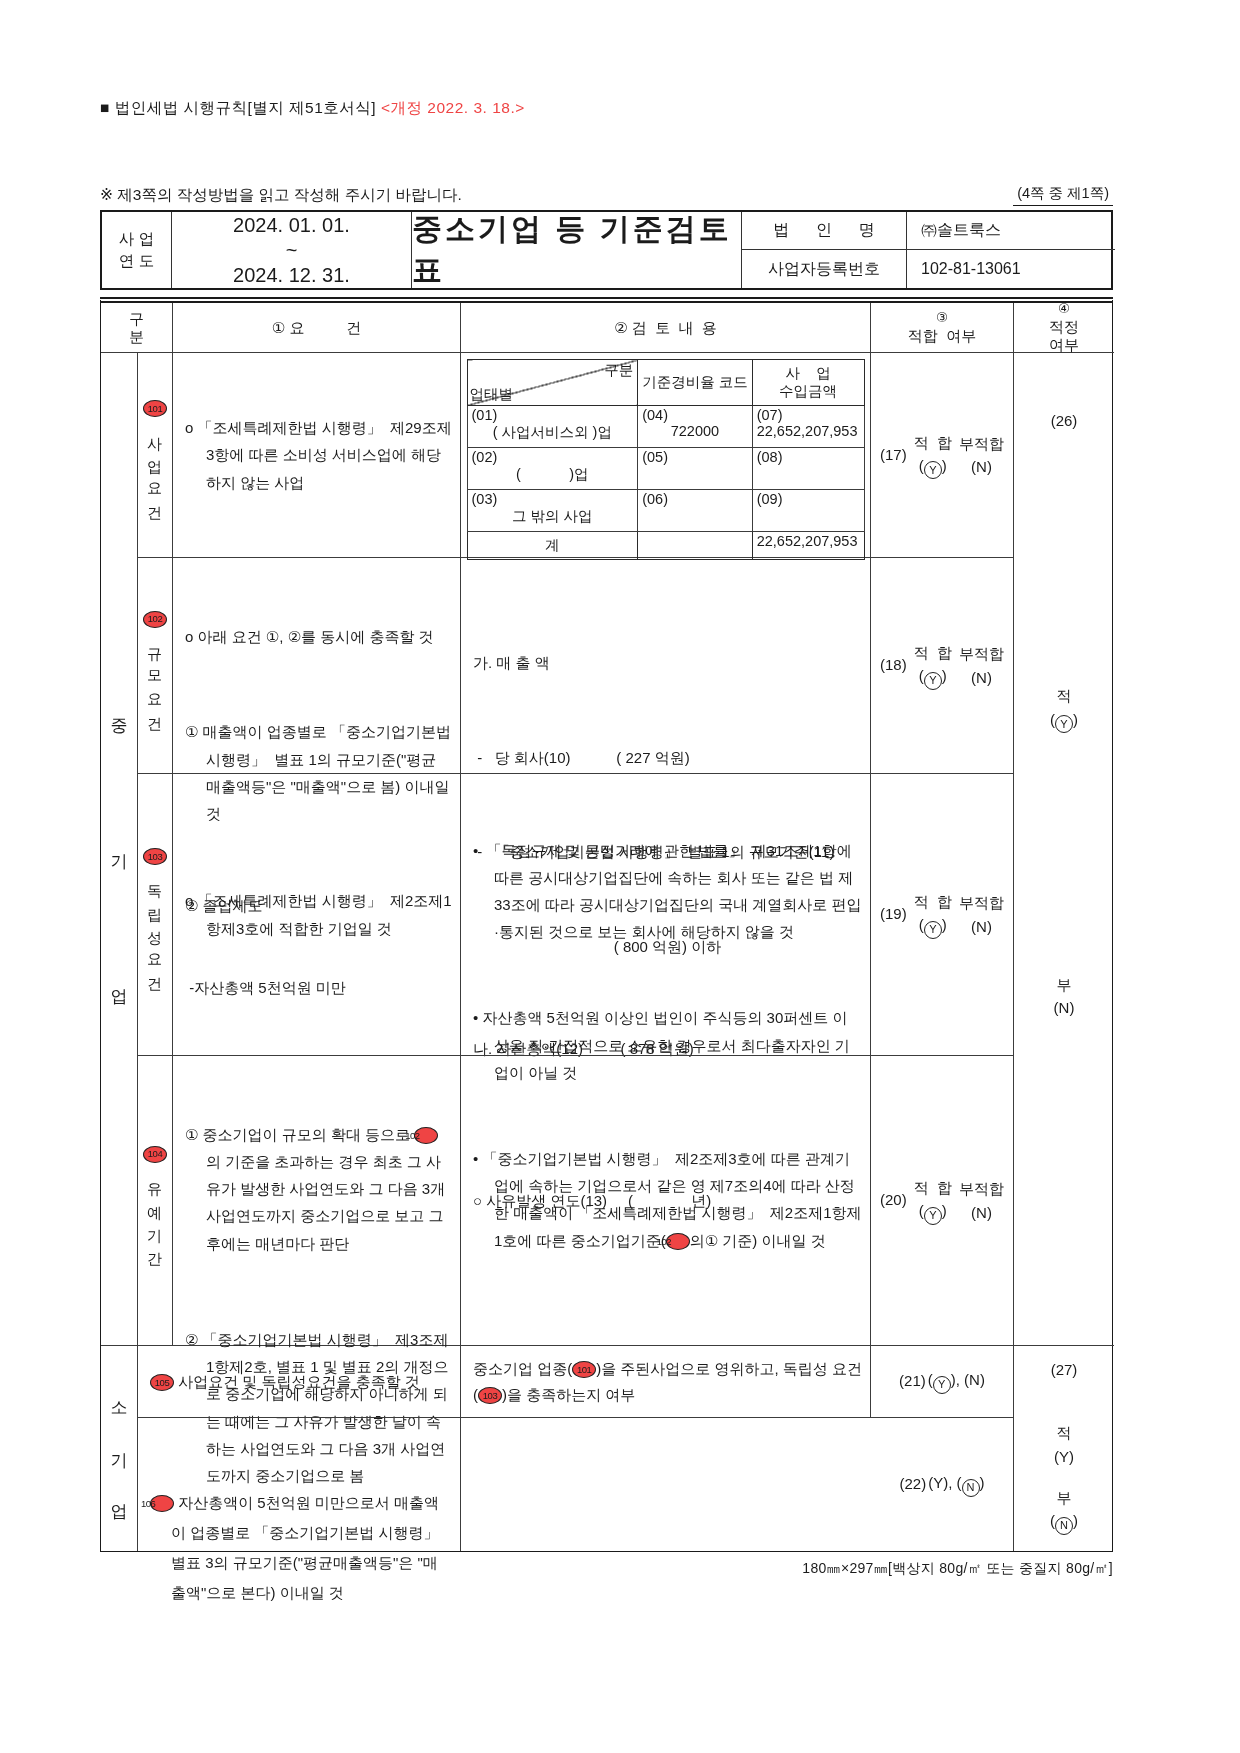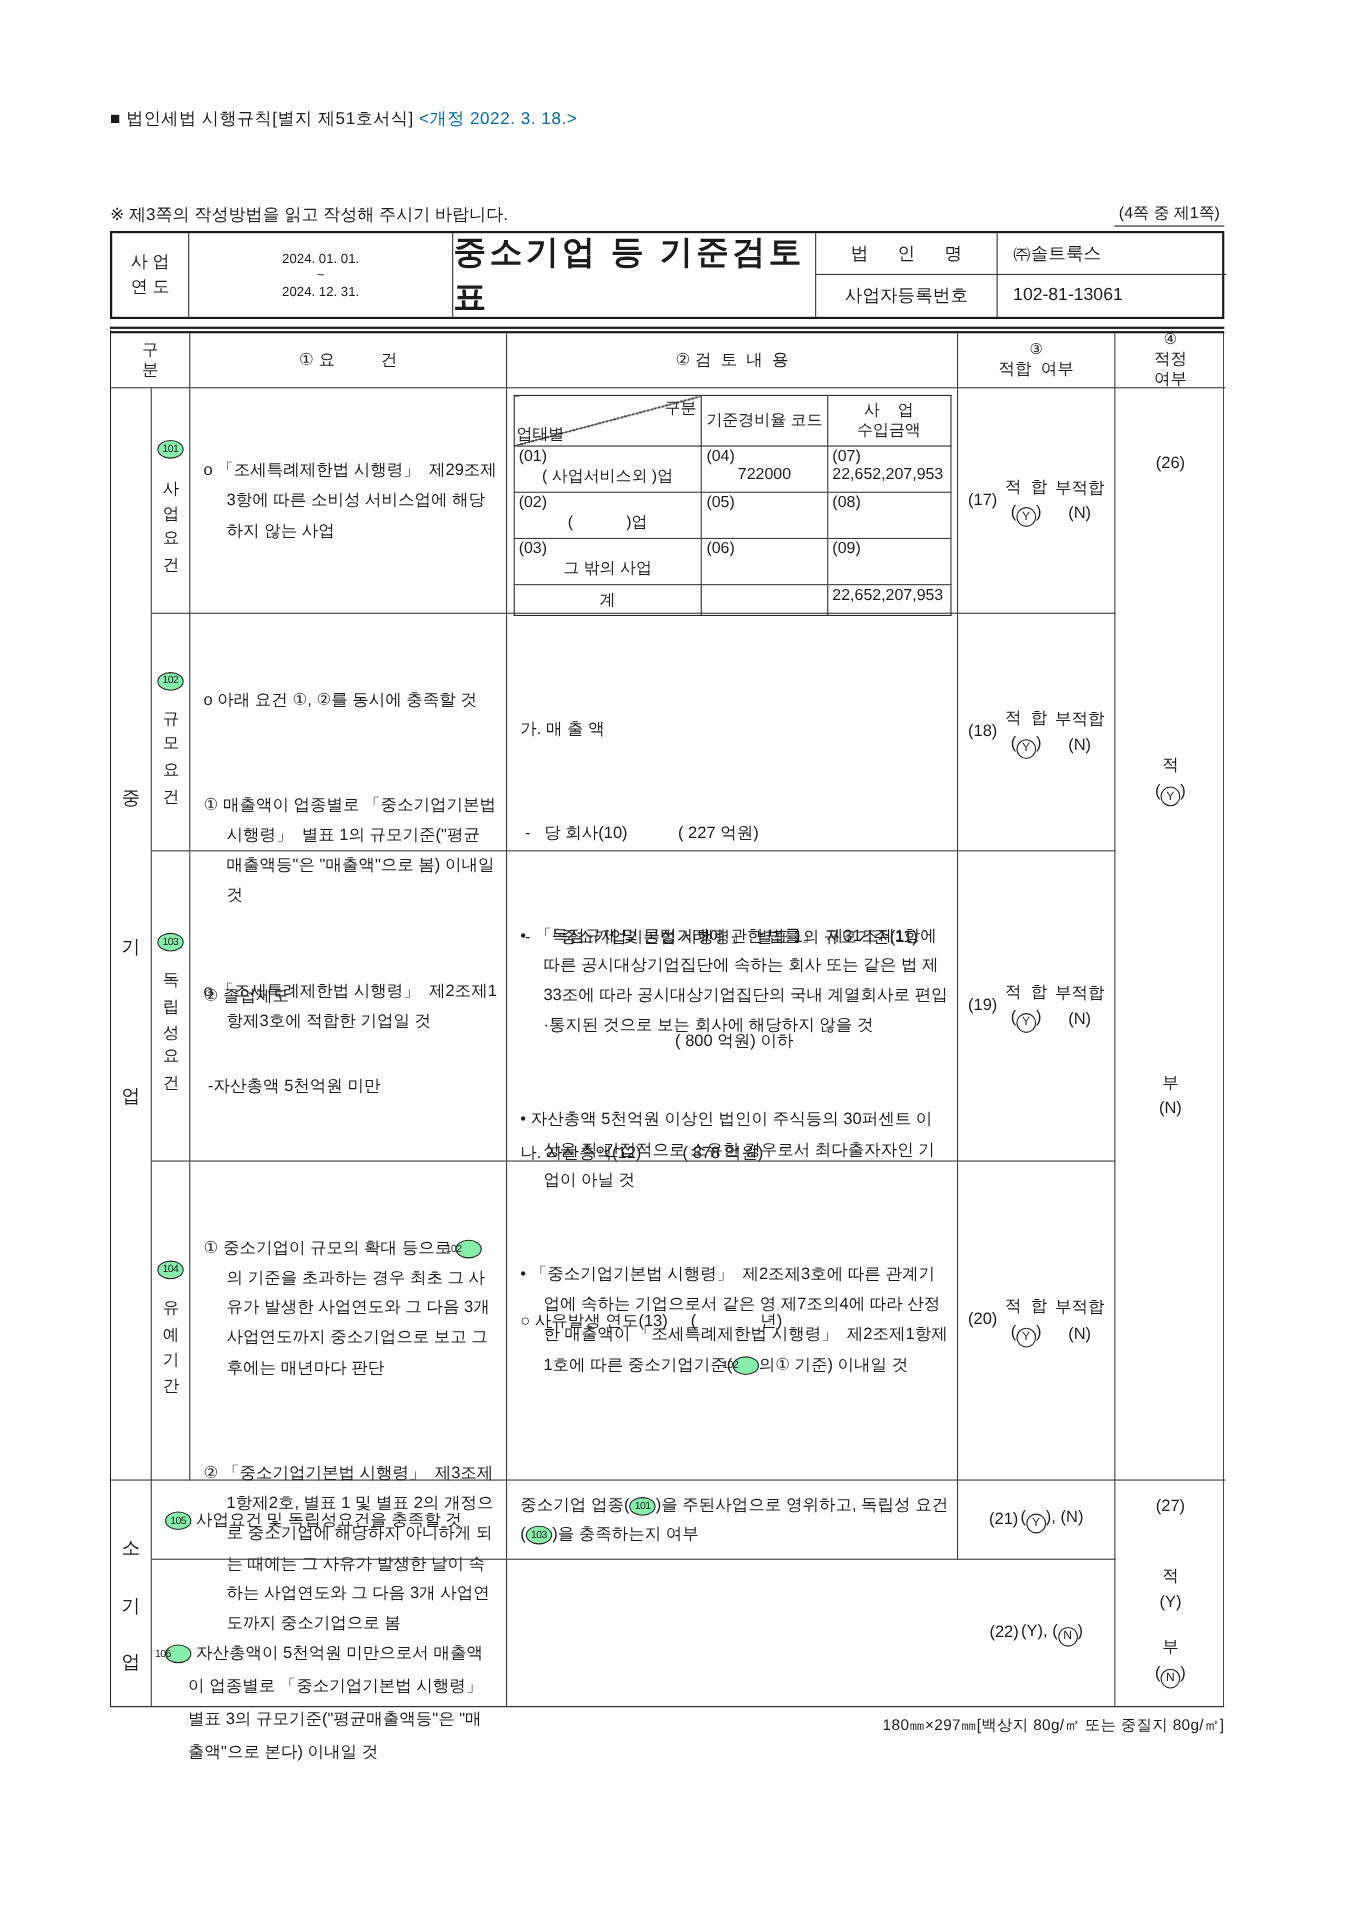--- a/index.html
+++ b/index.html
@@ -7,38 +7,38 @@
   body {
     width:1240px; height:1753px;
     font-family:"Liberation Sans","DejaVu Sans",sans-serif;
     color:#1b1b1b;
     -webkit-font-smoothing:antialiased;
   }
   .sheet { width:1013px; margin-left:100px; padding-top:98px; }
 
   
   .law-row { font-size:15.5px; letter-spacing:0.5px; }
-  .blue { color:#0369a1; }
+  .blue { color:#ef4444; }
   .inst-row { display:flex; justify-content:space-between; align-items:flex-end; margin-top:30px; }
   .inst { font-size:15.5px;margin-top:36px; }
   .pageno { font-size:14.5px; border-bottom:1.4px solid #1a1a1a; padding:0 4px 2px 4px; }
 
   
   .ht {
     display:grid; margin-top:4px;
     grid-template-columns:70px 240px 330px 165px 208px;
     grid-template-rows:38px 38px;
     border:2px solid #1a1a1a;
     box-sizing:border-box;
   }
   .ht > div { box-sizing:border-box; display:flex; align-items:center; justify-content:center; }
   .br { border-right:1px solid #333; }
   .bb { border-bottom:1px solid #333; }
   .biz-label { flex-direction:column; font-size:15.5px; line-height:1.45; white-space:pre; }
-  .biz-dates { flex-direction:column; font-size:12px; line-height:1.25; white-space:pre; }
+  .biz-dates { flex-direction:column; font-size:20px; line-height:1.25; white-space:pre; }
   .form-title { font-size:30px; font-weight:800; letter-spacing:3px; }
   .hlabel { font-size:16px; white-space:pre; }
   .hvalue { justify-content:flex-start !important; padding-left:14px; font-size:16px; }
 
   
   .mt {
     display:grid; margin-top:7px;
     grid-template-columns:37px 35px 288px 410px 143px 100px;
     grid-template-rows:50px 205px 216px 282px 290px 72px 133px;
     border:1.6px solid #1a1a1a;
@@ -58,21 +58,21 @@
   .vg-small { letter-spacing:34px; margin-bottom:-34px; }
 
   .lblcell { display:flex; flex-direction:column; align-items:center; justify-content:center; gap:9px; }
   .vlabel { writing-mode:vertical-lr; text-orientation:upright; letter-spacing:8px; margin-bottom:-8px; font-size:15px; line-height:1; }
 
   .circ-num {
     display:inline-flex; align-items:center; justify-content:center;
     min-width:20px; height:15px; padding:0 1px;
     border:1.2px solid #222; border-radius:50%;
     font-size:9.5px; letter-spacing:-0.5px; line-height:1;
-    vertical-align:1px; background:#86efac;
+    vertical-align:1px; background:#ef4444;
   }
   .circ-letter {
     display:inline-flex; align-items:center; justify-content:center;
     width:16px; height:16px;
     border:1.2px solid #222; border-radius:50%;
     font-size:11px; line-height:1; vertical-align:-3px; background:#fff;
   }
 
   .txtcell { padding:10px 8px 10px 12px; line-height:1.82; white-space:pre-wrap; }
   .vcenter { display:flex; flex-direction:column; justify-content:center; }

